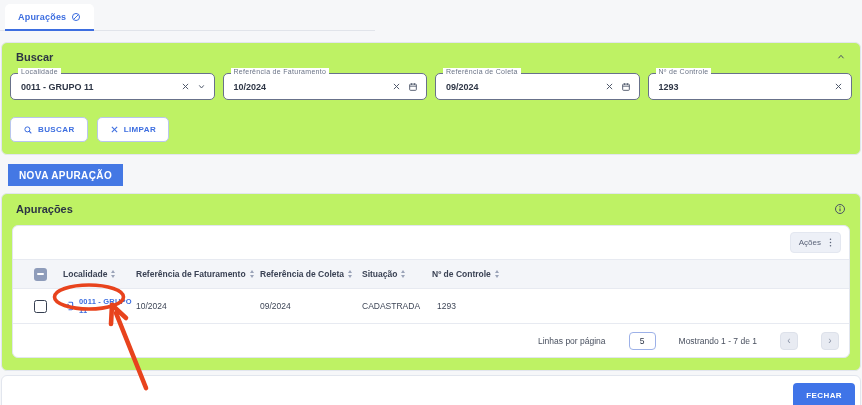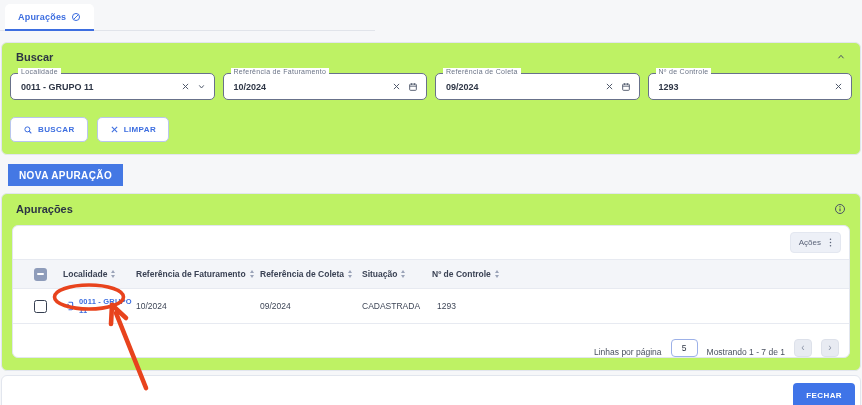--- a/index.html
+++ b/index.html
@@ -71,21 +71,21 @@
 
   .trow { height:34px; font-size:8.5px; color:#3e4657; background:#fff; }
   .cb { width:13px; height:13px; border:1.5px solid #353e50; border-radius:2.5px; background:#fff;
         margin-left:11px; cursor:pointer; }
   .cb-head { width:13px; height:13px; border-radius:3px; background:#8e9cba; margin-left:11px;
              display:flex; align-items:center; justify-content:center; cursor:pointer; }
   .cb-head span { width:7px; height:1.8px; background:#fff; border-radius:1px; }
   .loc-link { display:inline-flex; align-items:center; gap:4px; color:#3d6ee0; font-size:7.5px;
               font-weight:bold; cursor:pointer; text-decoration:none; letter-spacing:.2px; }
 
-  .pager { display:flex; justify-content:flex-end; align-items:flex-end; gap:9px; height:34px;
+  .pager { display:flex; justify-content:flex-end; align-items:center; gap:23px; height:34px;
            border-top:1px solid #e7eaf1; padding-right:10px; font-size:8.5px; color:#49505f; }
   .pager input { width:27px; height:18px; border:1px solid #9db1e8; border-radius:4px; text-align:center;
                  font-size:8.5px; font-family:inherit; color:#2e3646; outline:none; }
   .pg-btn { width:18px; height:18px; background:#e8ebf2; border:1px solid #dde1ea; border-radius:4px;
             color:#8a93a6; font-size:10px; display:flex; align-items:center; justify-content:center;
             cursor:pointer; font-family:inherit; line-height:1; }
 
   
   .footer { margin-top:4px; background:#fff; border:1px solid #e2e6ee; border-radius:6px 6px 0 0;
             height:42px; position:relative; margin-left:1px; margin-right:1px; }

